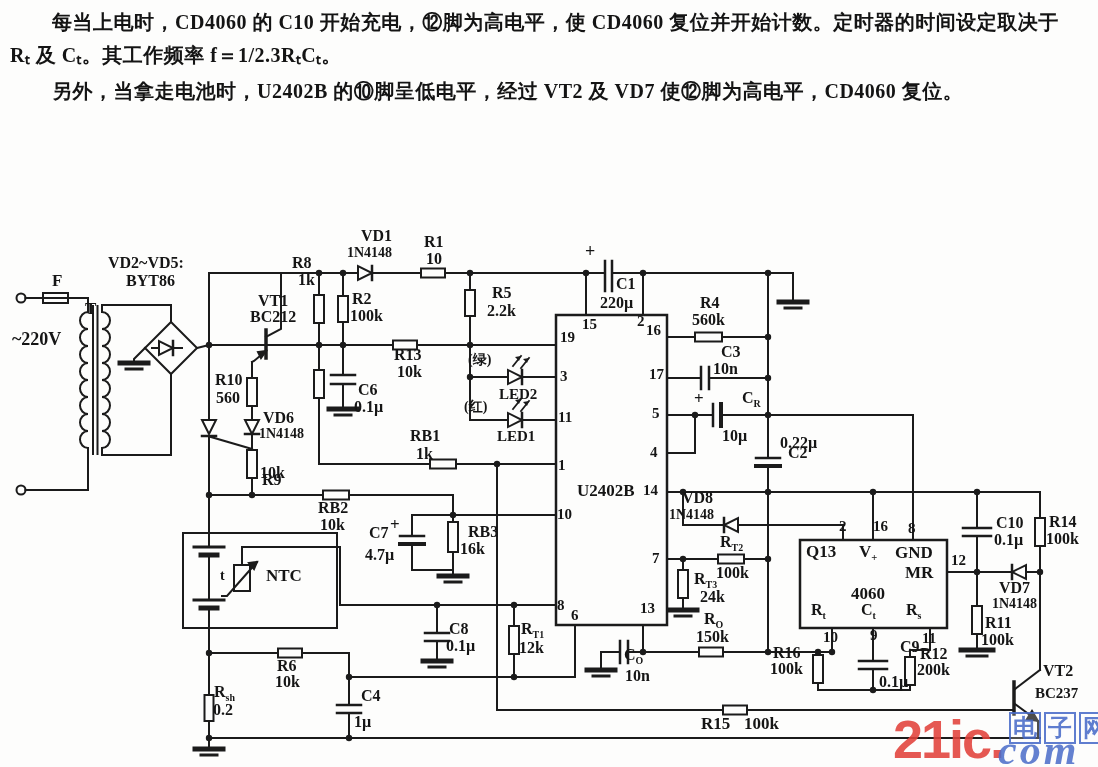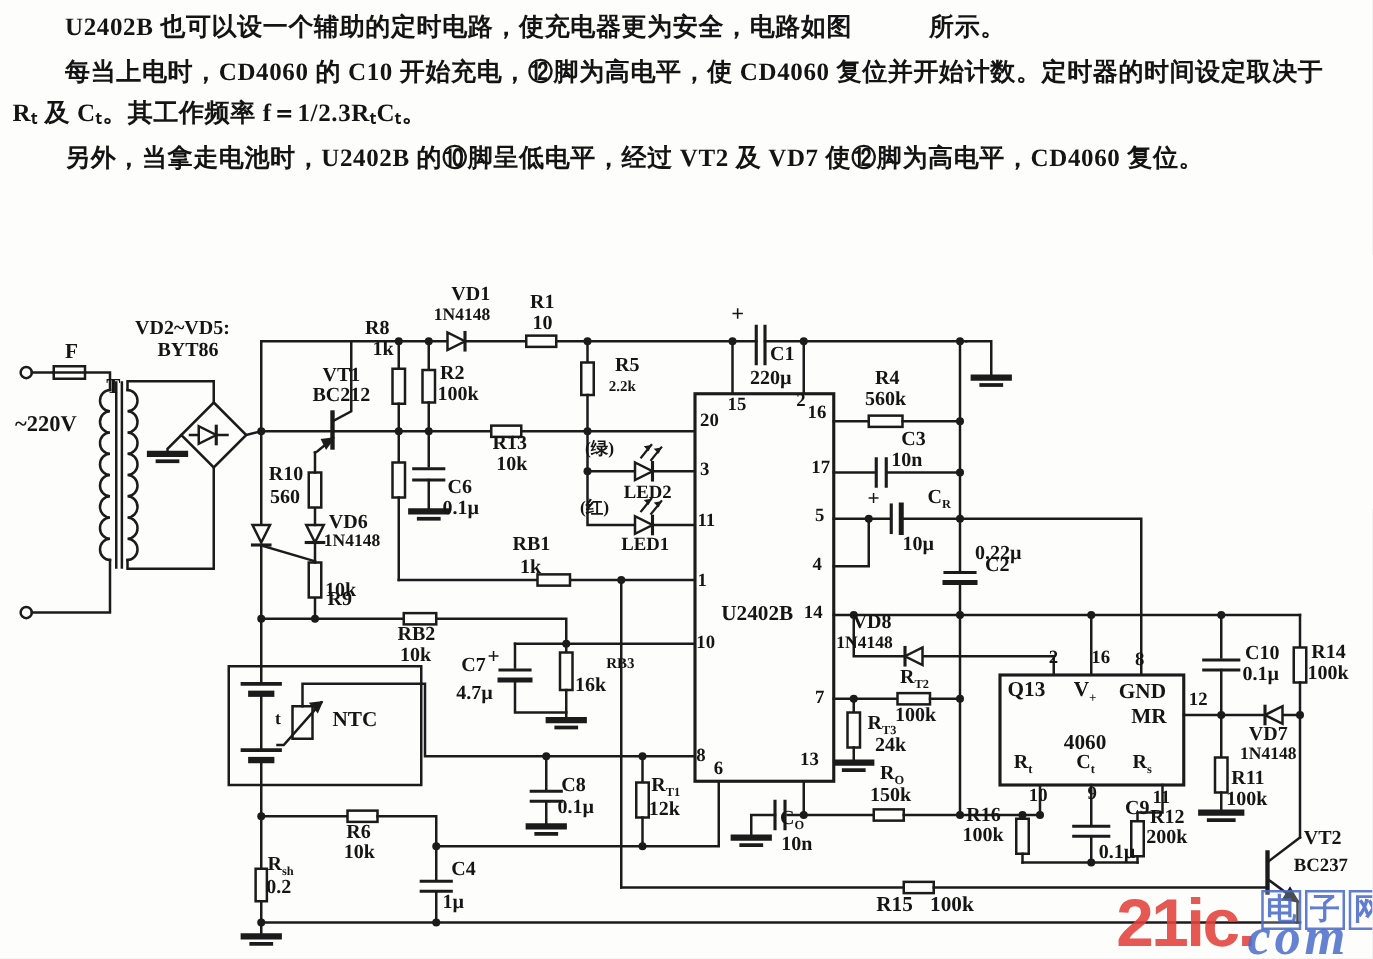--- a/index.html
+++ b/index.html
@@ -22,21 +22,20 @@
   .wm-com{position:absolute;left:998px;top:726px;color:#4a6cc9;font-size:42px;
         font-weight:700;font-style:italic;font-family:"Liberation Serif",serif;
         letter-spacing:3px;opacity:.85;}
 </style>
 </head>
 <body>
 
 <div class="page">
 
   <div class="text-block">
-    <p>U2402B 也可以设一个辅助的定时电路，使充电器更为安全，电路如图　　　所示。</p>
     <p>每当上电时，CD4060 的 C10 开始充电，⑫脚为高电平，使 CD4060 复位并开始计数。定时器的时间设定取决于 Rₜ 及 Cₜ。其工作频率 f＝1/2.3RₜCₜ。</p>
     <p>另外，当拿走电池时，U2402B 的⑩脚呈低电平，经过 VT2 及 VD7 使⑫脚为高电平，CD4060 复位。</p>
   </div>
 
   <svg class="circuit-svg" viewBox="0 0 1098 767" xmlns="http://www.w3.org/2000/svg">
     <g stroke="#1b1b1b" stroke-width="2" fill="none" stroke-linecap="square">
 
       <circle cx="21" cy="298" r="4.5"></circle>
       <circle cx="21" cy="490" r="4.5"></circle>
       <path d="M25.5,298 H43 M68,298 H88 V312"></path>
@@ -312,37 +311,37 @@
       <div class="lbl" style="left: 260px; top: 465px; font-size: 16px;">10k</div>
       <div class="lbl" style="left: 292px; top: 255px; font-size: 16px;">R8</div>
       <div class="lbl" style="left: 298px; top: 272px; font-size: 16px;">1k</div>
       <div class="lbl" style="left: 361px; top: 228px; font-size: 16px;">VD1</div>
       <div class="lbl" style="left: 347px; top: 246px; font-size: 14px;">1N4148</div>
       <div class="lbl" style="left: 424px; top: 234px; font-size: 16px;">R1</div>
       <div class="lbl" style="left: 426px; top: 251px; font-size: 16px;">10</div>
       <div class="lbl" style="left: 352px; top: 291px; font-size: 16px;">R2</div>
       <div class="lbl" style="left: 350px; top: 308px; font-size: 16px;">100k</div>
       <div class="lbl" style="left: 492px; top: 285px; font-size: 16px;">R5</div>
-      <div class="lbl" style="left: 487px; top: 303px; font-size: 12px;">2.2k</div>
+      <div class="lbl" style="left: 487px; top: 303px; font-size: 16px;">2.2k</div>
       <div class="lbl" style="left: 394px; top: 347px; font-size: 16px;">R13</div>
       <div class="lbl" style="left: 397px; top: 364px; font-size: 16px;">10k</div>
       <div class="lbl" style="left: 358px; top: 382px; font-size: 16px;">C6</div>
       <div class="lbl" style="left: 354px; top: 399px; font-size: 16px;">0.1µ</div>
       <div class="lbl" style="left: 468px; top: 353px; font-size: 14px;">(绿)</div>
       <div class="lbl" style="left: 499px; top: 387px; font-size: 15px;">LED2</div>
       <div class="lbl" style="left: 464px; top: 400px; font-size: 14px;">(红)</div>
       <div class="lbl" style="left: 497px; top: 429px; font-size: 15px;">LED1</div>
       <div class="lbl" style="left: 410px; top: 428px; font-size: 16px;">RB1</div>
       <div class="lbl" style="left: 416px; top: 446px; font-size: 16px;">1k</div>
       <div class="lbl" style="left: 318px; top: 500px; font-size: 16px;">RB2</div>
       <div class="lbl" style="left: 320px; top: 517px; font-size: 16px;">10k</div>
       <div class="lbl" style="left: 390px; top: 516px; font-size: 17px;">+</div>
       <div class="lbl" style="left: 369px; top: 525px; font-size: 16px;">C7</div>
       <div class="lbl" style="left: 365px; top: 547px; font-size: 16px;">4.7µ</div>
-      <div class="lbl" style="left: 485px; top: 524px; font-size: 12px;">RB3</div>
+      <div class="lbl" style="left: 468px; top: 524px; font-size: 16px;">RB3</div>
       <div class="lbl" style="left: 460px; top: 541px; font-size: 16px;">16k</div>
       <div class="lbl" style="left: 266px; top: 567px; font-size: 17px;">NTC</div>
       <div class="lbl" style="left: 220px; top: 569px; font-size: 14px;">t</div>
       <div class="lbl" style="left: 449px; top: 621px; font-size: 16px;">C8</div>
       <div class="lbl" style="left: 446px; top: 638px; font-size: 16px;">0.1µ</div>
       <div class="lbl" style="left: 521px; top: 621px; font-size: 16px;">R<sub>T1</sub></div>
       <div class="lbl" style="left: 519px; top: 640px; font-size: 16px;">12k</div>
       <div class="lbl" style="left: 277px; top: 658px; font-size: 16px;">R6</div>
       <div class="lbl" style="left: 275px; top: 674px; font-size: 16px;">10k</div>
       <div class="lbl" style="left: 361px; top: 688px; font-size: 16px;">C4</div>
@@ -399,21 +398,21 @@
       <div class="lbl" style="left: 1049px; top: 514px; font-size: 16px;">R14</div>
       <div class="lbl" style="left: 1046px; top: 531px; font-size: 16px;">100k</div>
       <div class="lbl" style="left: 999px; top: 580px; font-size: 16px;">VD7</div>
       <div class="lbl" style="left: 992px; top: 597px; font-size: 14px;">1N4148</div>
       <div class="lbl" style="left: 985px; top: 615px; font-size: 16px;">R11</div>
       <div class="lbl" style="left: 981px; top: 632px; font-size: 16px;">100k</div>
       <div class="lbl" style="left: 1043px; top: 663px; font-size: 16px;">VT2</div>
       <div class="lbl" style="left: 1035px; top: 686px; font-size: 15px;">BC237</div>
       <div class="lbl" style="left: 582px; top: 317px; font-size: 15px;">15</div>
       <div class="lbl" style="left: 637px; top: 314px; font-size: 15px;">2</div>
-      <div class="lbl" style="left: 560px; top: 330px; font-size: 15px;">20</div>
+      <div class="lbl" style="left: 560px; top: 330px; font-size: 15px;">19</div>
       <div class="lbl" style="left: 646px; top: 323px; font-size: 15px;">16</div>
       <div class="lbl" style="left: 560px; top: 369px; font-size: 15px;">3</div>
       <div class="lbl" style="left: 649px; top: 367px; font-size: 15px;">17</div>
       <div class="lbl" style="left: 558px; top: 410px; font-size: 15px;">11</div>
       <div class="lbl" style="left: 652px; top: 406px; font-size: 15px;">5</div>
       <div class="lbl" style="left: 650px; top: 445px; font-size: 15px;">4</div>
       <div class="lbl" style="left: 558px; top: 458px; font-size: 15px;">1</div>
       <div class="lbl" style="left: 643px; top: 483px; font-size: 15px;">14</div>
       <div class="lbl" style="left: 577px; top: 482px; font-size: 17px;">U2402B</div>
       <div class="lbl" style="left: 557px; top: 507px; font-size: 15px;">10</div>

